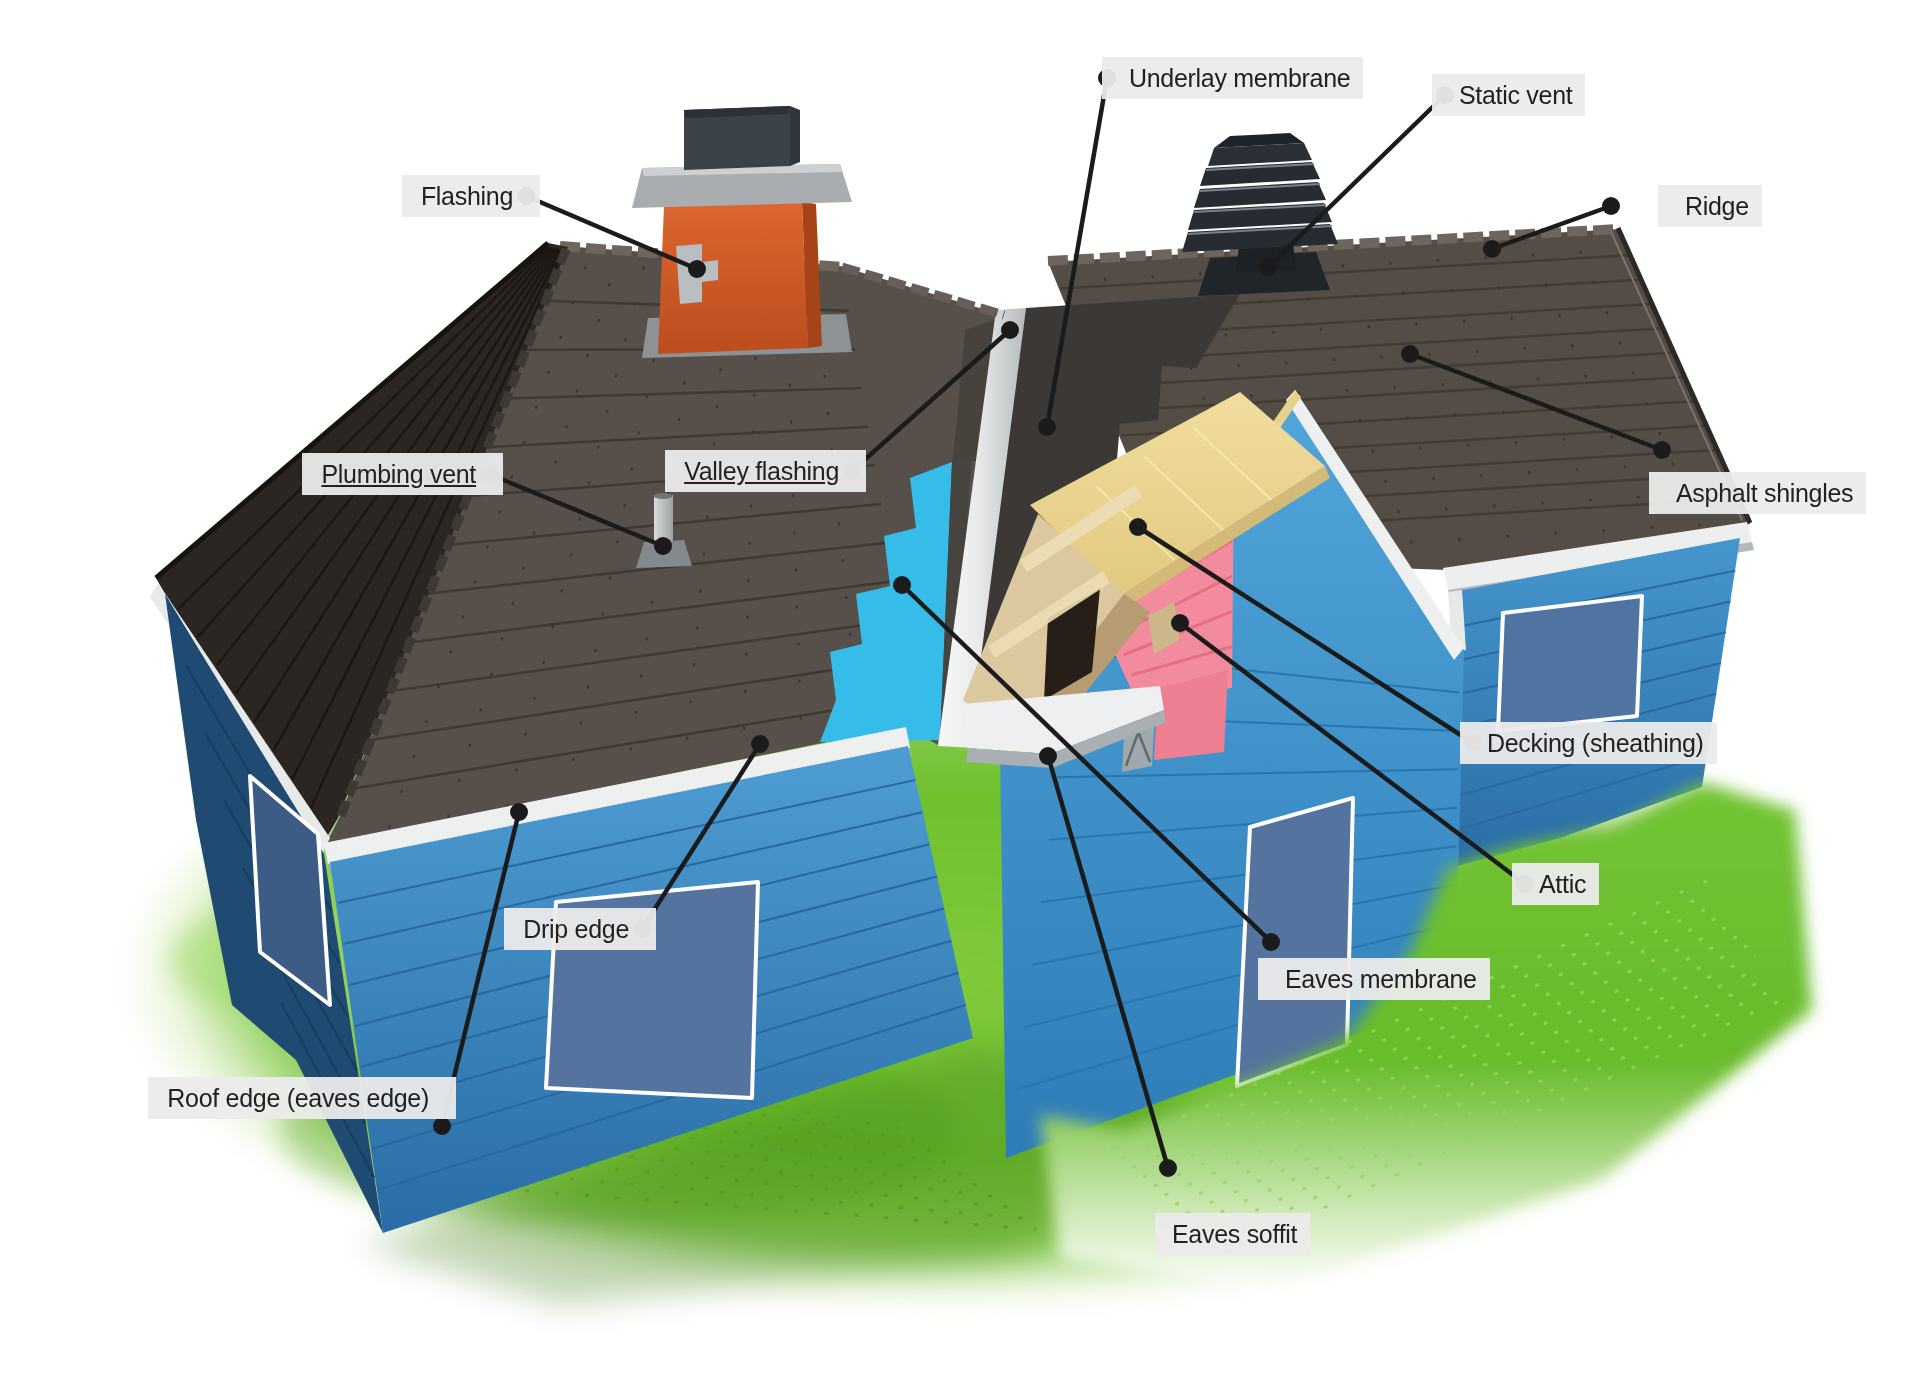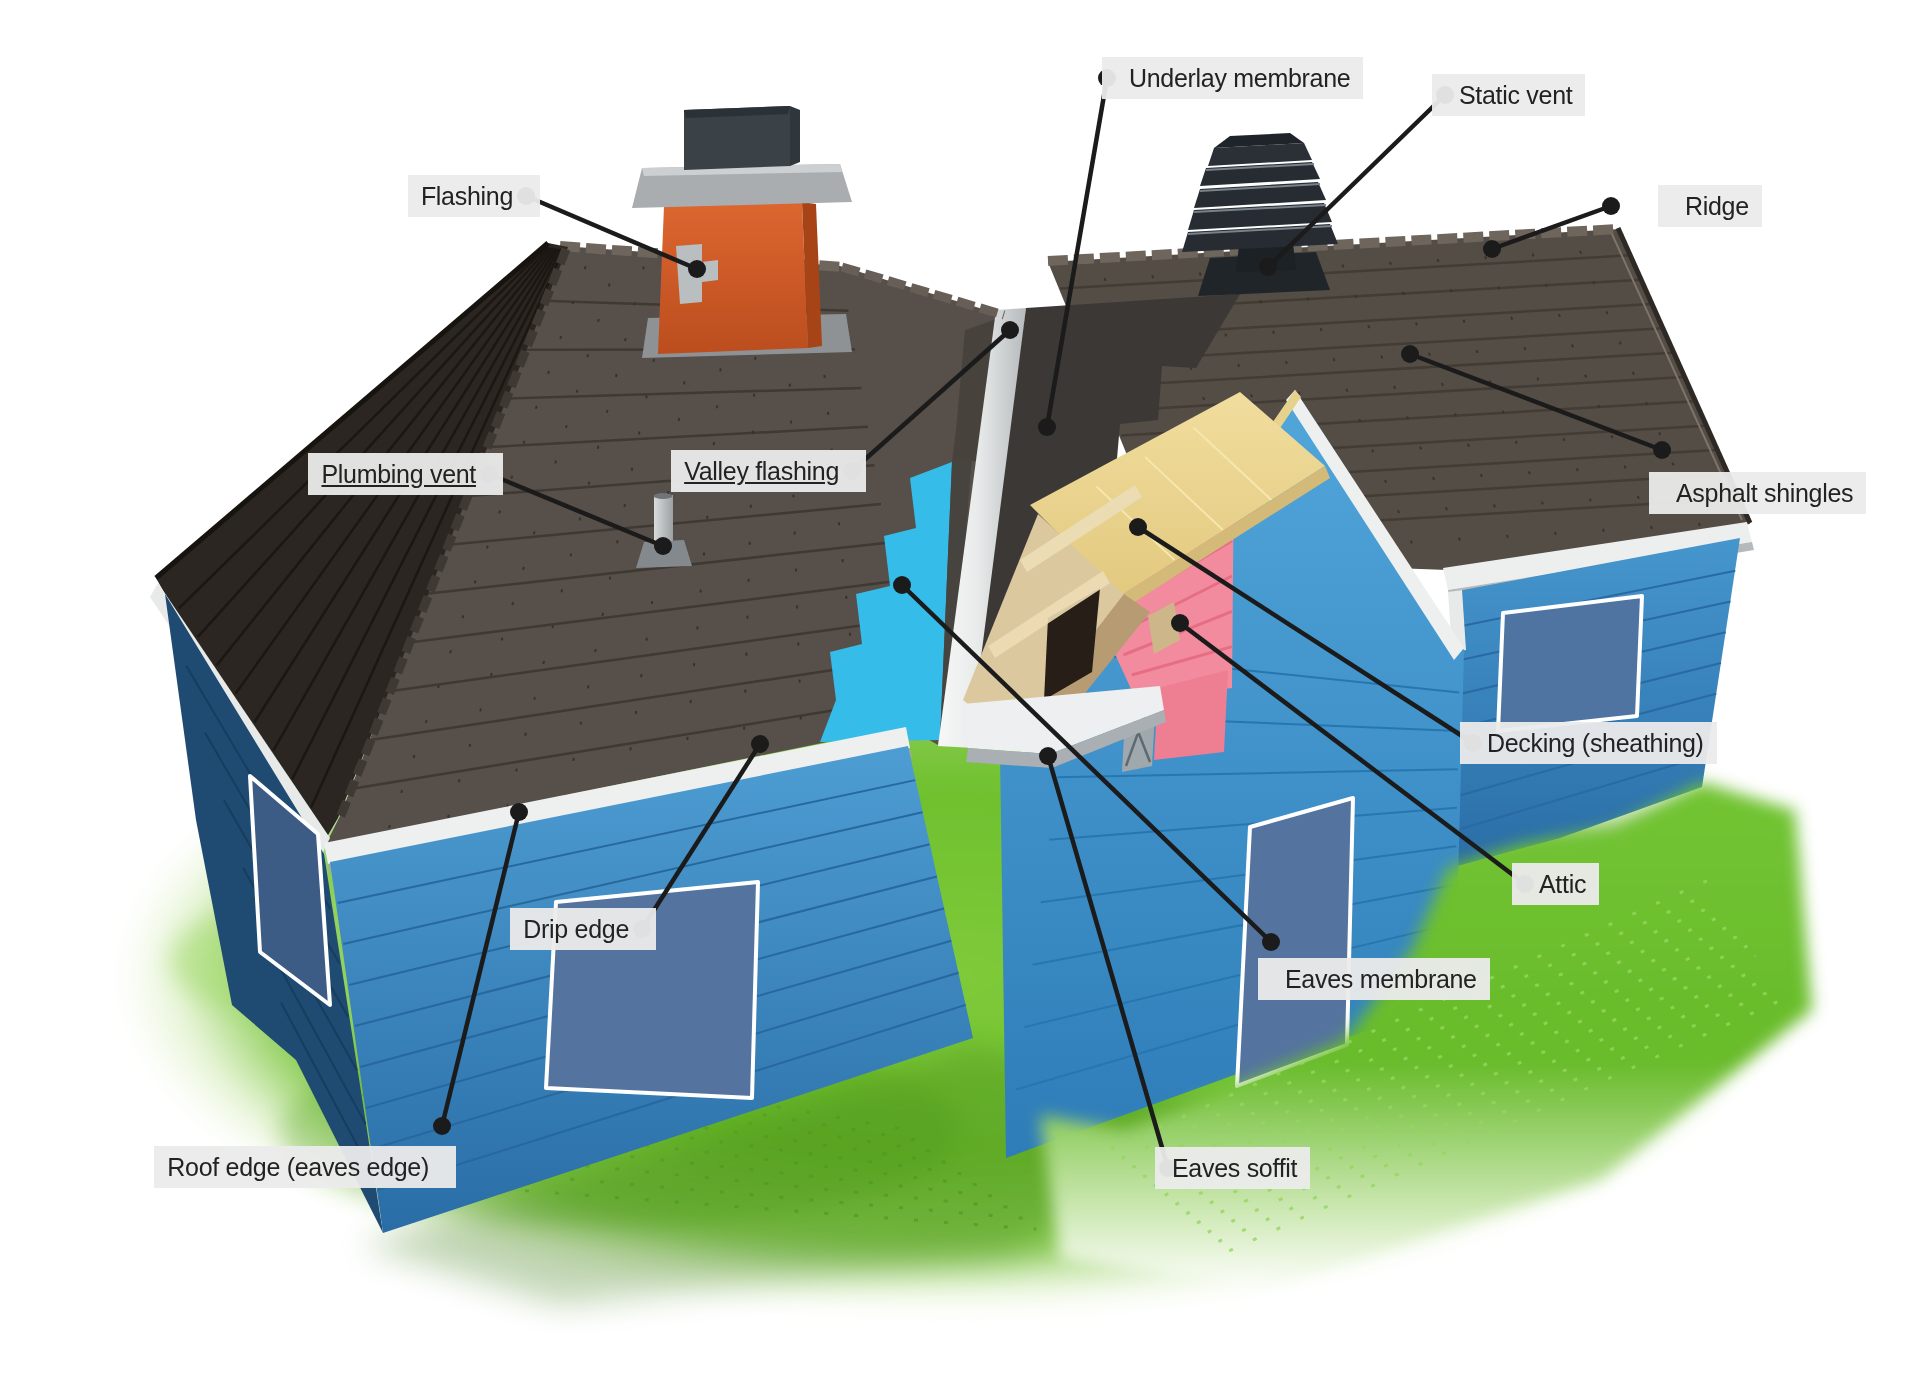--- a/index.html
+++ b/index.html
@@ -2,21 +2,21 @@
 <html><head>
 <meta charset="utf-8">
 <style>
   html,body{margin:0;padding:0;background:#ffffff;}
   .stage{position:relative;width:1920px;height:1394px;background:#ffffff;overflow:hidden;
          font-family:"Liberation Sans", sans-serif;}
   .stage svg{position:absolute;left:0;top:0;}
   .callout{position:absolute;height:42px;line-height:42px;font-size:25px;letter-spacing:-0.3px;
            color:#222222;background:rgba(235,235,235,0.95);white-space:nowrap;z-index:5;}
   .callout.side-left{padding-left:27px;padding-right:13px;}
-  .callout.side-right{padding-right:27px;padding-left:13px;}
+  .callout.side-right{padding-right:27px;padding-left:19px;}
 </style>
 </head>
 <body>
 
 <div class="stage">
   <svg id="scene-svg" width="1920" height="1394" viewBox="0 0 1920 1394">
     <defs>
       <radialGradient id="grassGrad" cx="50%" cy="50%" r="50%">
         <stop offset="0%" stop-color="#7fca3a"></stop>
         <stop offset="55%" stop-color="#6fc02e"></stop>
@@ -330,16 +330,16 @@
       <div class="callout side-left" style="top: 57px; left: 1102px;">Underlay membrane</div>
       <div class="callout side-left" style="top: 74px; left: 1432px;">Static vent</div>
       <div class="callout side-left" style="top: 185px; left: 1658px;">Ridge</div>
       <div class="callout side-left" style="top: 429px; left: 1649px; margin-top: 43px;">Asphalt shingles</div>
       <div class="callout side-right" style="top: 453px; right: 1417px; text-decoration: underline;">Plumbing vent</div>
       <div class="callout side-right" style="top: 450px; right: 1054px; text-decoration: underline;">Valley flashing</div>
       <div class="callout side-left" style="top: 722px; left: 1460px;">Decking (sheathing)</div>
       <div class="callout side-left" style="top: 863px; left: 1512px;">Attic</div>
       <div class="callout side-right" style="top: 908px; right: 1264px;">Drip edge</div>
       <div class="callout side-left" style="top: 958px; left: 1258px;">Eaves membrane</div>
-      <div class="callout side-right" style="top: 1146px; right: 1464px;">Roof edge (eaves edge)</div>
-      <div class="callout side-left" style="top: 1147px; left: 1155px; padding-left: 17px;">Eaves soffit</div>
+      <div class="callout side-right" style="top: 1077px; right: 1464px;">Roof edge (eaves edge)</div>
+      <div class="callout side-left" style="top: 1213px; left: 1155px; padding-left: 17px;">Eaves soffit</div>
     </div>
 </div>
 
 </body></html>

